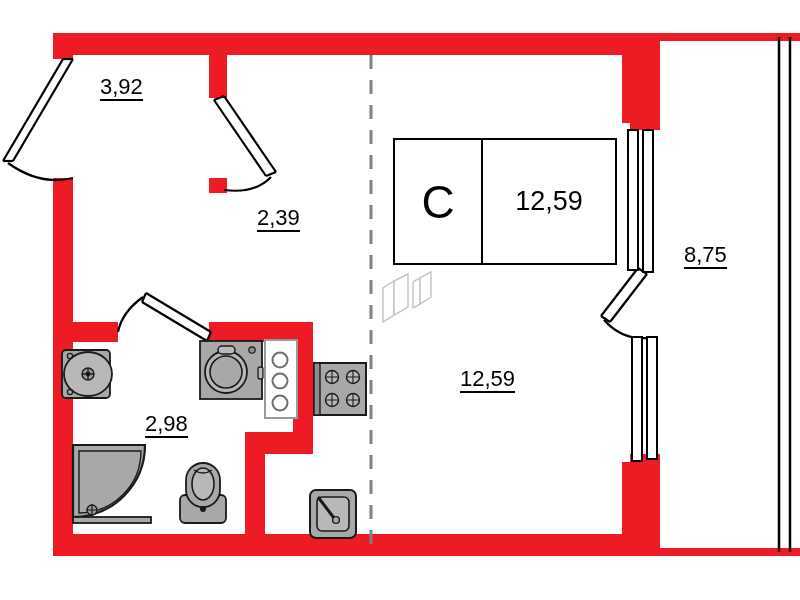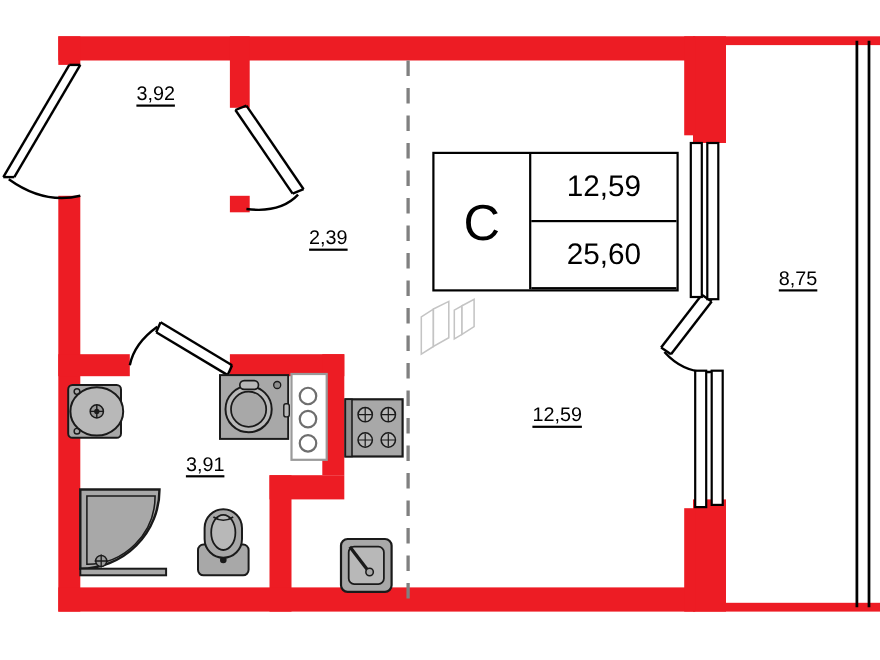--- a/index.html
+++ b/index.html
@@ -23,26 +23,25 @@
     position: absolute;
     left: 0;
     top: 0;
     width: 800px;
     height: 600px;
     display: block;
   }
   .area-label {
     position: absolute;
     font-family: "Liberation Sans", sans-serif;
-    font-size: 18px;
+    font-size: 22px;
     color: #000000;
     white-space: nowrap;
     letter-spacing: 0px;
     line-height: 1;
-    margin-left: 24px;
   }
   .area-label .txt {
     display: inline-block;
     border-bottom: 2px solid #000000;
     padding-bottom: 1px;
   }
   #label-hall   { left: 100px; top: 76px; }
   #label-corr   { left: 257px; top: 207px; }
   #label-bath   { left: 145px; top: 413px; }
   #label-living { left: 460px; top: 368px; }
@@ -265,32 +264,31 @@
       </g>
     </g>
   </svg>
 
   <div id="info-table">
     <div id="info-letter-cell">
       <span class="letter">C</span>
     </div>
     <div id="info-values">
       <div class="info-row">12,59</div>
-      <div class="info-row mid">25,60</div>
     </div>
   </div>
 
   <div class="area-label" id="label-hall">
     <span class="txt">3,92</span>
   </div>
   <div class="area-label" id="label-corr">
     <span class="txt">2,39</span>
   </div>
   <div class="area-label" id="label-bath">
-    <span class="txt">3,91</span>
+    <span class="txt">2,98</span>
   </div>
   <div class="area-label" id="label-living">
     <span class="txt">12,59</span>
   </div>
   <div class="area-label" id="label-balc">
     <span class="txt">8,75</span>
   </div>
 
 </div>
 

